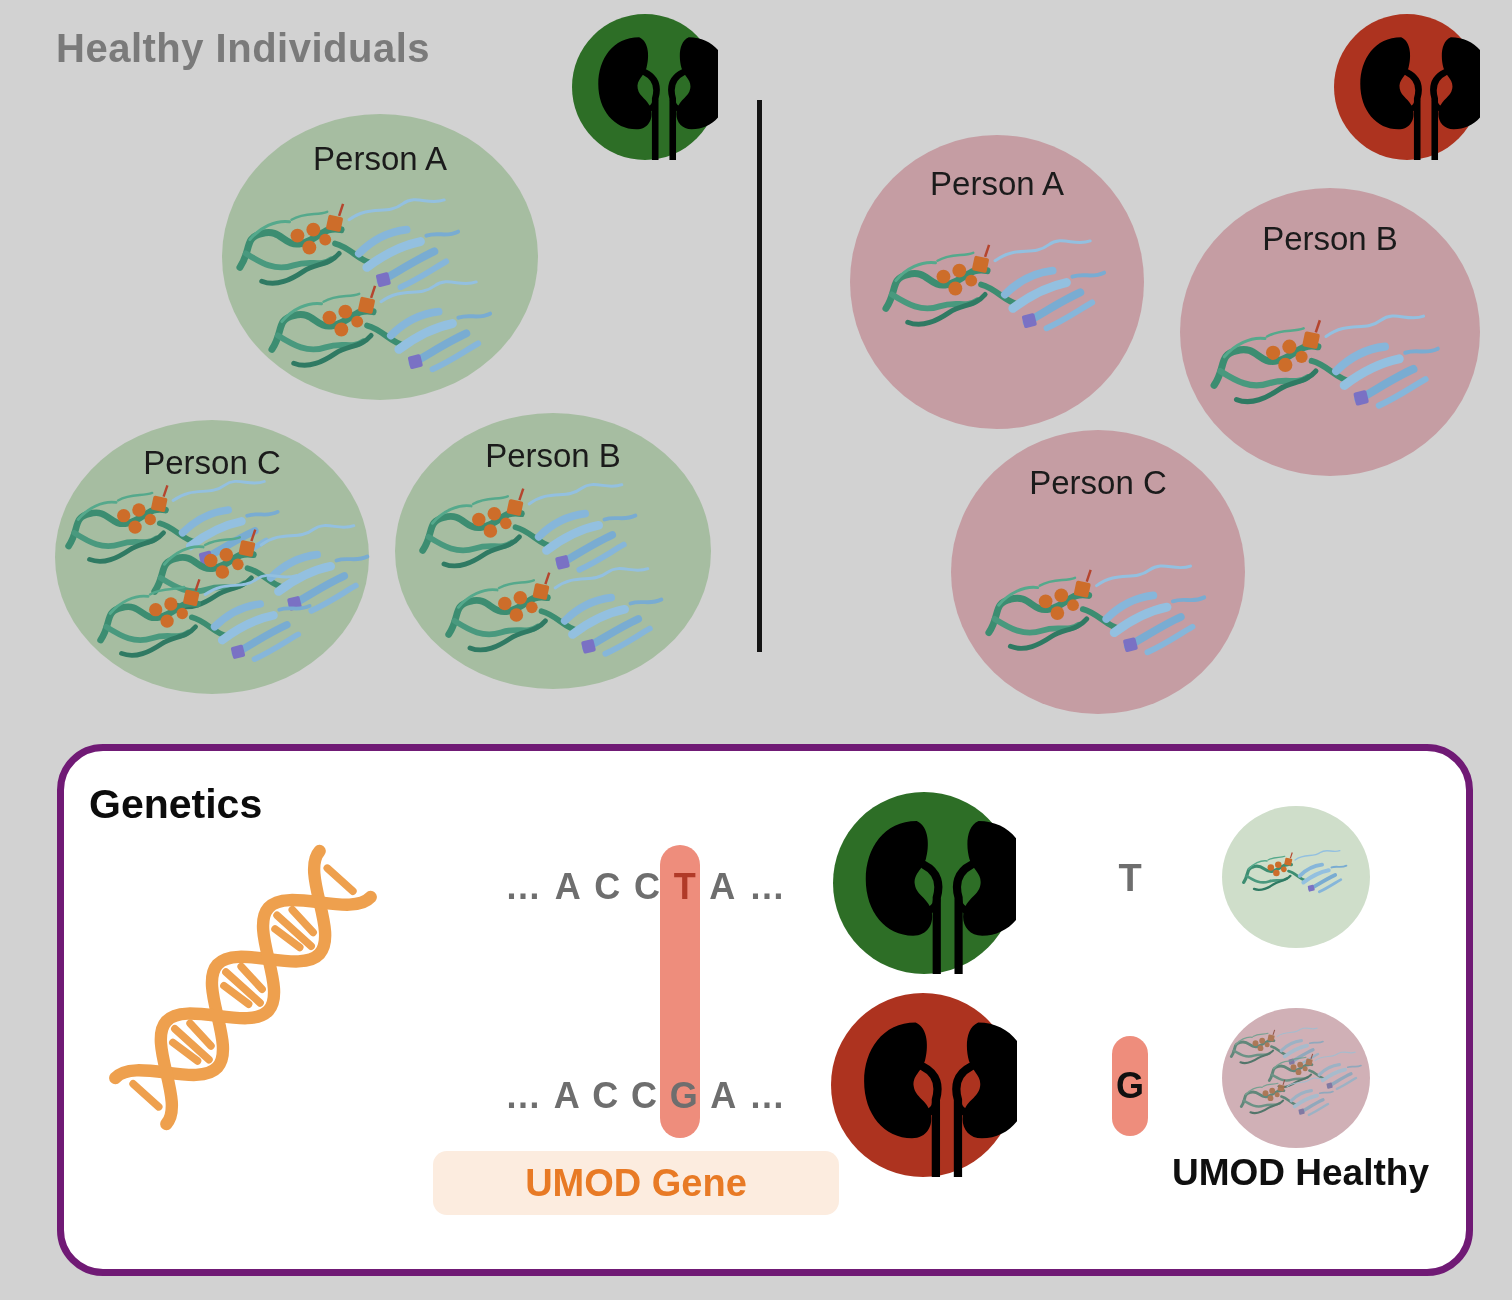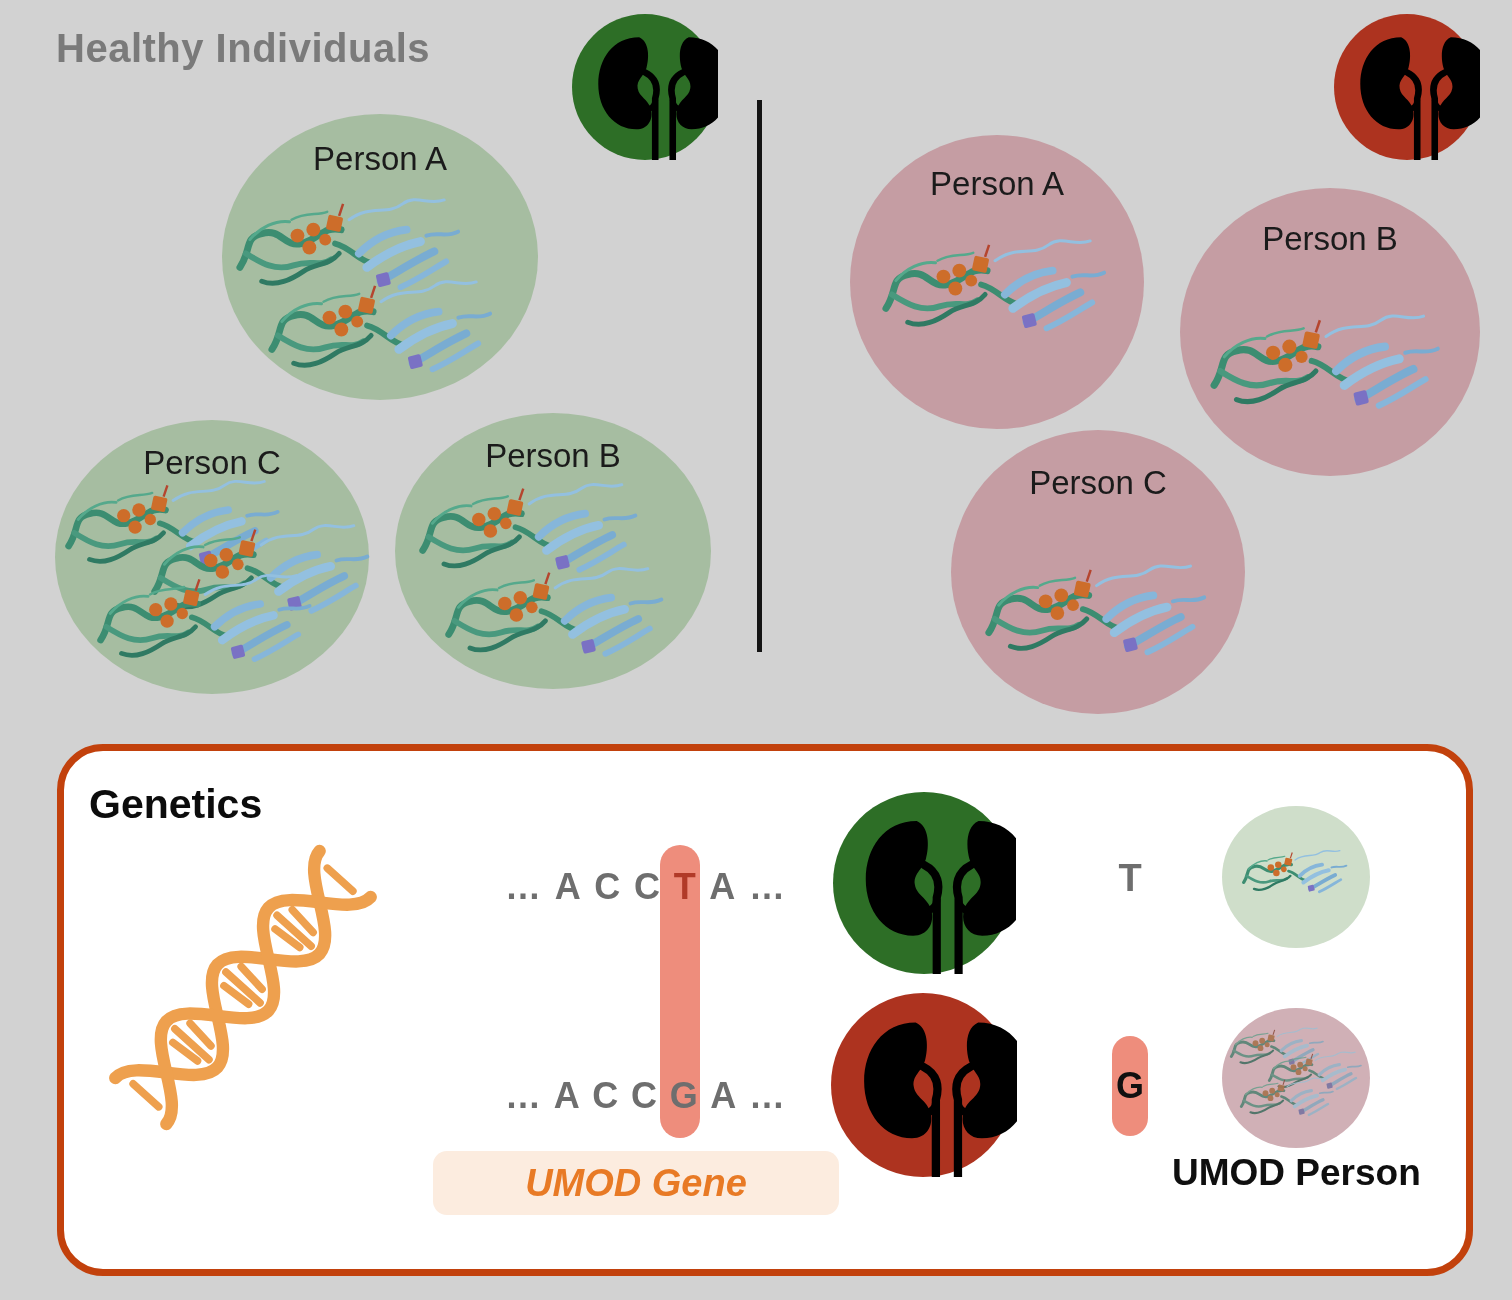--- a/index.html
+++ b/index.html
@@ -7,38 +7,38 @@
           font-family:"Liberation Sans","DejaVu Sans",sans-serif;}
   .sec-title{position:absolute;font-size:40px;font-weight:700;color:#7a7a7a;letter-spacing:.5px;}
   .badge{position:absolute;}
   .divider{position:absolute;left:757px;top:100px;width:5px;height:552px;background:#141414;}
   .pcircle{position:absolute;border-radius:50%;}
   .pcircle.green{background:#a6bda1;}
   .pcircle.pink{background:#c59da3;}
   .plabel{position:absolute;width:100%;text-align:center;font-size:33px;color:#1b1b1b;}
   .protein{position:absolute;overflow:visible;}
   .gbox{position:absolute;left:57px;top:744px;width:1402px;height:518px;background:#ffffff;
-        border:7px solid #c2410c;border-radius:46px;}
+        border:7px solid #701a75;border-radius:46px;}
   .gtitle{position:absolute;left:25px;top:30px;font-size:41px;font-weight:700;color:#0c0c0c;}
   .dna{position:absolute;left:24px;top:79px;width:310px;height:315px;overflow:visible;}
   .hl-bar{position:absolute;left:596px;top:94px;width:40px;height:293px;border-radius:20px;background:#ee8d7c;}
   .seq{position:absolute;left:441px;width:280px;display:flex;justify-content:space-between;
        font-size:36px;font-weight:700;color:#6e6e6e;}
   .seq .variant{color:#b13a28;}
   .allele-t{position:absolute;left:1041px;top:106px;width:50px;text-align:center;
             font-size:38px;font-weight:700;color:#6e6e6e;}
   .gpill{position:absolute;left:1048px;top:285px;width:36px;height:100px;border-radius:18px;
          background:#ee8d7c;text-align:center;}
   .gpill span{font-size:36px;font-weight:700;color:#101010;line-height:100px;}
   .mini-circle{position:absolute;border-radius:50%;}
   .mini-green{left:1158px;top:55px;width:148px;height:142px;background:#cfdeca;}
   .mini-pink{left:1158px;top:257px;width:148px;height:140px;background:#d0b0b6;}
   .gene-chip{position:absolute;left:369px;top:400px;width:406px;height:64px;border-radius:14px;
              background:#fcecdf;text-align:center;}
-  .gene-chip span{font-size:38px;font-weight:700;font-style:italic;color:#e87a25;line-height:64px;}
+  .gene-chip span{font-size:38px;font-weight:700;color:#e87a25;line-height:64px;}
   .prot-label{position:absolute;left:1108px;top:401px;font-size:37px;font-weight:700;color:#0f0f0f;}
   .muted{filter:saturate(.55);opacity:.92;}
 </style>
 </head>
 <body>
 
 <div class="canvas">
 
   <svg width="0" height="0" style="position:absolute" aria-hidden="true">
     <defs>
@@ -228,16 +228,16 @@
         </svg>
       <svg class="protein muted" viewBox="0 0 240 120" style="left:16px;top:66px;width:100px;height:50px">
           <use href="#protein-glyph"></use>
         </svg>
     </div>
 
     <div class="gene-chip">
       <span>UMOD Gene</span>
     </div>
 
-    <div class="prot-label">UMOD Person</div>
+    <div class="prot-label">UMOD Healthy</div>
 
   </div>
 </div>
 
 </body></html>

